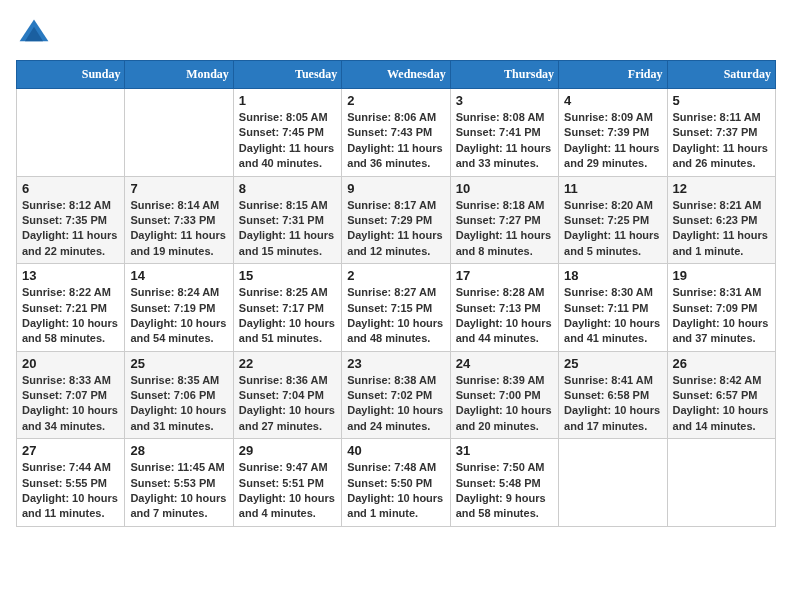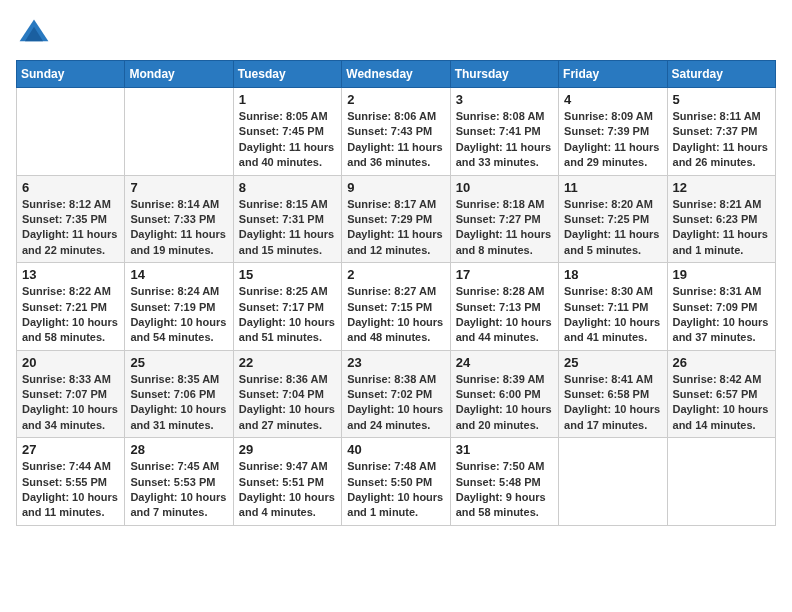--- a/index.html
+++ b/index.html
@@ -48,22 +48,23 @@
       width: 100%;
       border-collapse: collapse;
       table-layout: fixed;
     }
     thead tr th {
       background-color: #2979c0;
       color: #fff;
       font-size: 12px;
       font-weight: bold;
       padding: 6px 4px;
-      text-align: left;
+      text-align: right;
       border: 1px solid #1a5fa0;
+      font-family: Liberation Serif, serif;
     }
     tbody tr td {
       border: 1px solid #ccc;
       vertical-align: top;
       padding: 4px 5px;
       font-size: 10px;
       color: #333;
       height: 80px;
       background: #fff;
     }
@@ -263,21 +264,21 @@
         </td>
         <td>
           <span class="day-number">23</span>
           <div class="day-info">Sunrise: 8:38 AM
 Sunset: 7:02 PM
 Daylight: 10 hours and 24 minutes.</div>
         </td>
         <td>
           <span class="day-number">24</span>
           <div class="day-info">Sunrise: 8:39 AM
-Sunset: 6:00 PM
+Sunset: 7:00 PM
 Daylight: 10 hours and 20 minutes.</div>
         </td>
         <td>
           <span class="day-number">25</span>
           <div class="day-info">Sunrise: 8:41 AM
 Sunset: 6:58 PM
 Daylight: 10 hours and 17 minutes.</div>
         </td>
         <td>
           <span class="day-number">26</span>
@@ -288,21 +289,21 @@
       </tr>
       <tr>
         <td>
           <span class="day-number">27</span>
           <div class="day-info">Sunrise: 7:44 AM
 Sunset: 5:55 PM
 Daylight: 10 hours and 11 minutes.</div>
         </td>
         <td>
           <span class="day-number">28</span>
-          <div class="day-info">Sunrise: 7:45 AM
+          <div class="day-info">Sunrise: 11:45 AM
 Sunset: 5:53 PM
 Daylight: 10 hours and 7 minutes.</div>
         </td>
         <td>
           <span class="day-number">29</span>
           <div class="day-info">Sunrise: 9:47 AM
 Sunset: 5:51 PM
 Daylight: 10 hours and 4 minutes.</div>
         </td>
         <td>

